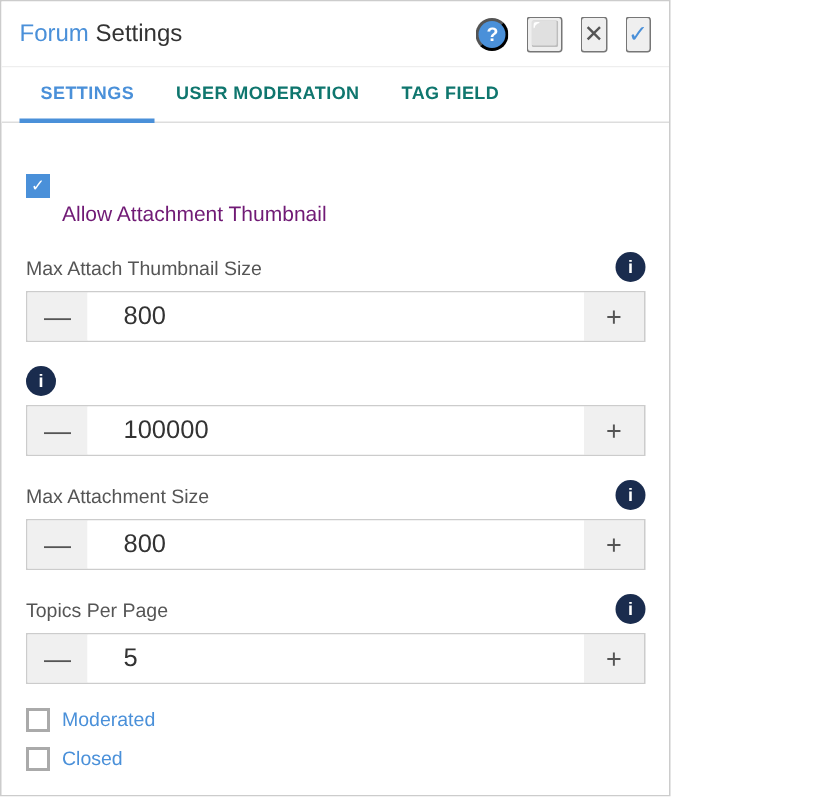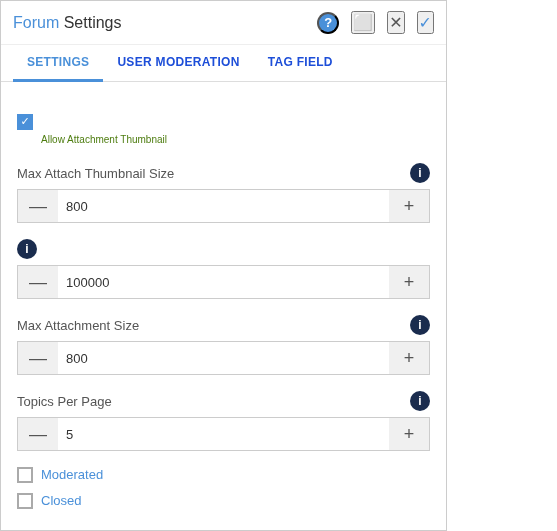--- a/index.html
+++ b/index.html
@@ -70,21 +70,21 @@
     .tabs {
       display: flex;
       border-bottom: 1px solid #ddd;
       padding: 0 12px;
       background: #fff;
     }
     .tab {
       padding: 10px 14px;
       font-size: 12px;
       font-weight: bold;
-      color: #1d4ed8;
+      color: #0f766e;
       cursor: pointer;
       border-bottom: 3px solid transparent;
       margin-bottom: -1px;
       letter-spacing: 0.3px;
     }
     .tab.active {
       color: #4a90d9;
       border-bottom: 3px solid #4a90d9;
     }
 
@@ -117,22 +117,22 @@
       justify-content: center;
       cursor: pointer;
       flex-shrink: 0;
     }
     .checkbox-box .checkmark {
       color: #fff;
       font-size: 11px;
       line-height: 1;
     }
     .checkbox-label {
-      color: #4d7c0f;
-      font-size: 10px;
+      color: #701a75;
+      font-size: 14px;
       margin-top: 36px;
     }
 
     
     .field-section {
       margin-bottom: 16px;
     }
     .field-label-row {
       display: flex;
       align-items: center;
@@ -176,22 +176,22 @@
       border: none;
       cursor: pointer;
       font-size: 18px;
       color: #555;
       flex-shrink: 0;
     }
     .stepper-input {
       flex: 1;
       border: none;
       outline: none;
-      font-size: 13px;
-      padding: 0 8px;
+      font-size: 17px;
+      padding: 0 24px;
       height: 100%;
       color: #333;
     }
 
     
     .bottom-checkbox-row {
       display: flex;
       align-items: flex-start;
       gap: 8px;
       margin-bottom: 10px;

